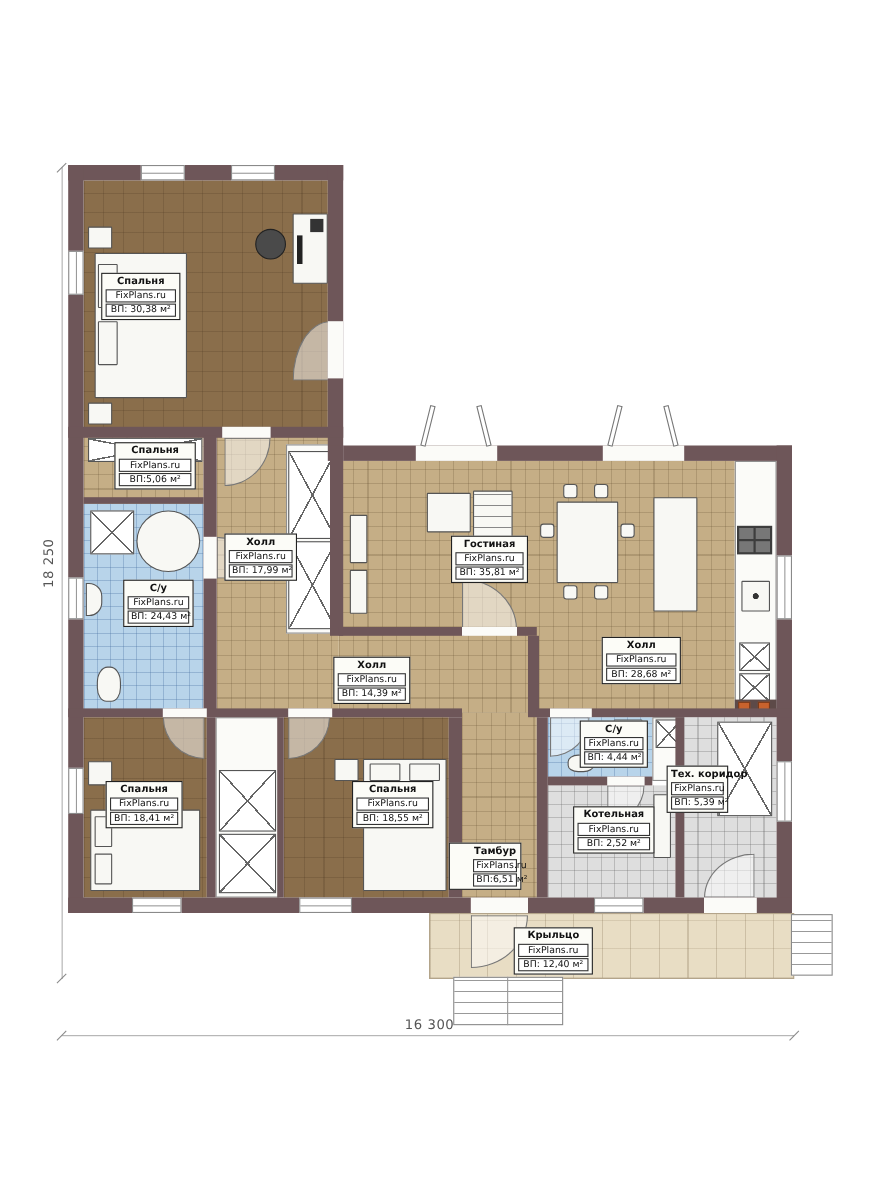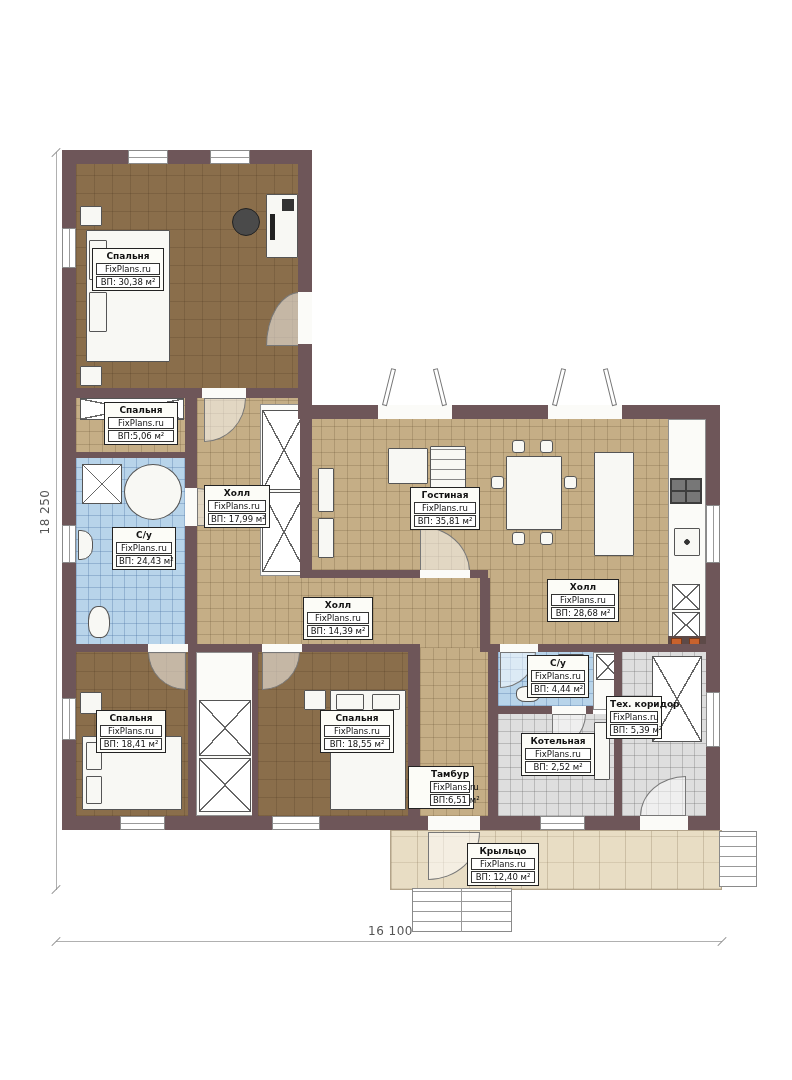--- a/index.html
+++ b/index.html
@@ -60,21 +60,21 @@
 
 <div class="stage">
 
   <div class="dim-line" style="left:56px;top:152px;width:1px;height:738px;"></div>
   <div class="tick" style="left:50px;top:152px;"></div>
   <div class="tick" style="left:50px;top:889px;"></div>
   <div class="dim-text" style="left:22px;top:505px;transform:rotate(-90deg);transform-origin:center;">18 250</div>
   <div class="dim-line" style="left:56px;top:941px;width:666px;height:1px;"></div>
   <div class="tick" style="left:50px;top:941px;"></div>
   <div class="tick" style="left:716px;top:941px;"></div>
-  <div class="dim-text" style="left:368px;top:924px;">16 100</div>
+  <div class="dim-text" style="left:368px;top:924px;">16 300</div>
 
   <div class="floor wood" style="left:76px;top:164px;width:222px;height:228px;"></div>
   <div class="floor tan" style="left:76px;top:396px;width:109px;height:62px;"></div>
   <div class="floor blue" style="left:76px;top:458px;width:109px;height:190px;"></div>
   <div class="floor tan" style="left:197px;top:396px;width:111px;height:252px;"></div>
   <div class="floor tan" style="left:308px;top:419px;width:360px;height:229px;"></div>
   <div class="floor wood" style="left:76px;top:652px;width:112px;height:164px;"></div>
   <div class="floor wood" style="left:258px;top:652px;width:150px;height:164px;"></div>
   <div class="floor tan" style="left:420px;top:648px;width:68px;height:168px;"></div>
   <div class="floor blue" style="left:498px;top:652px;width:95px;height:54px;"></div>

